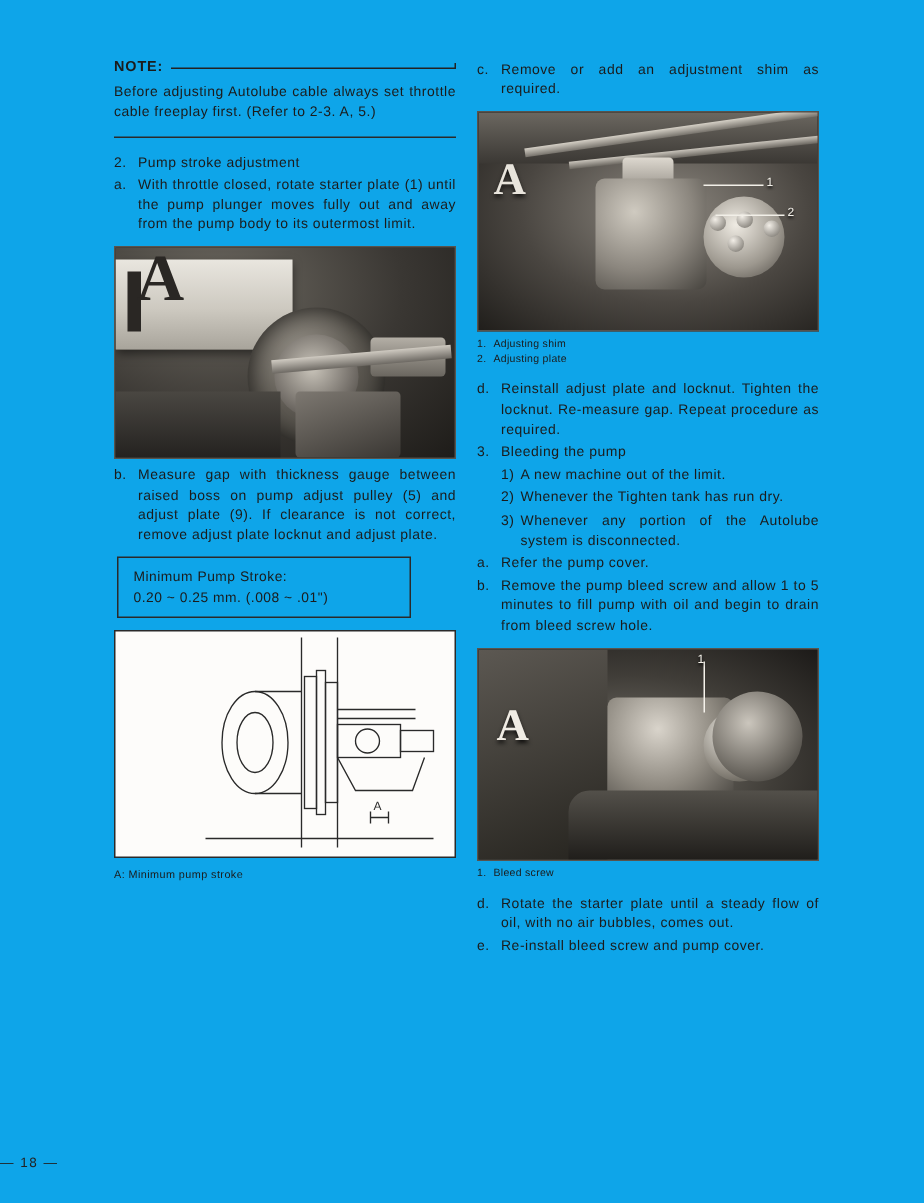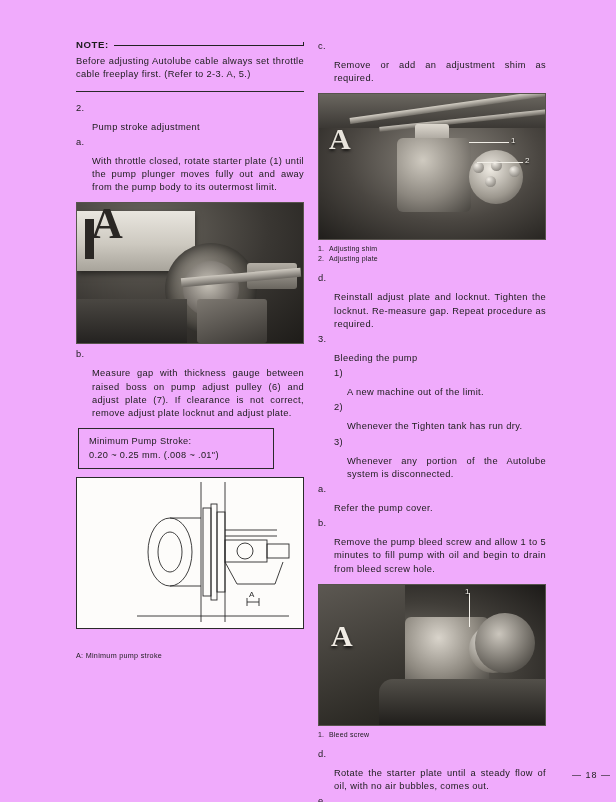--- a/index.html
+++ b/index.html
@@ -7,21 +7,21 @@
     padding: 0;
     background: #b9b9b9;
   }
   body {
     font-family: "Liberation Sans", sans-serif;
   }
   .page {
     position: relative;
     width: 616px;
     height: 802px;
-    background: #f0abfc;
+    background: #0ea5e9;
     overflow: hidden;
     box-sizing: border-box;
   }
   .page-inner {
     position: absolute;
     left: 0; top: 0;
     width: 616px;
     height: 802px;
   }
   .col {
@@ -79,21 +79,20 @@
     flex: 0 0 16px;
     text-align: left;
   }
   .item .num.narrow {
     width: 13px;
     flex: 0 0 13px;
   }
   .item .txt {
     flex: 1;
     text-align: justify;
-    margin-top: 19px;
   }
   .item .txt.jst {
     text-align: justify;
     text-justify: inter-word;
   }
   .indent1 { margin-left: 16px; }
 
   .photo {
     position: relative;
     background: #2f2c29;
@@ -125,29 +124,29 @@
     border: 1px solid #2a2a2a;
     margin-top: 6px;
     height: 150px;
     background: #fdfcfa;
     position: relative;
     overflow: hidden;
   }
   .figcap {
     font-size: 7.2px;
     letter-spacing: 0.3px;
-    margin-top: 20px;
+    margin-top: 4px;
   }
 
   .pagenum {
     position: absolute;
     bottom: 22px;
     left: 0;
     width: 611px;
-    text-align: right;
+    text-align: left;
     font-size: 9px;
     letter-spacing: 1px;
     color: #222;
   }
 
   
   .ph1 { height: 140px; }
   .ph1 .bgdark {
     position: absolute; inset: 0;
     background:
@@ -370,21 +369,21 @@
       <div class="pulley"></div>
       <div class="pulley2"></div>
       <div class="shaft"></div>
       <div class="rod"></div>
       <div class="blk1"></div>
       <div class="blk2"></div>
     </div>
 
     <div class="item">
       <span class="num">b.</span>
-      <span class="txt jst">Measure gap with thickness gauge between raised boss on pump adjust pulley (6) and adjust plate (7).  If clearance is not correct, remove adjust plate locknut and adjust plate.</span>
+      <span class="txt jst">Measure gap with thickness gauge between raised boss on pump adjust pulley (5) and adjust plate (9).  If clearance is not correct, remove adjust plate locknut and adjust plate.</span>
     </div>
 
     <div class="specbox">
       <div>Minimum Pump Stroke:</div>
       <div>0.20 ~ 0.25 mm.  (.008 ~ .01")</div>
     </div>
 
     <div class="figbox">
       <svg class="fig" width="226" height="148" viewBox="0 0 226 148">
         <g fill="none" stroke="#2a2a2a" stroke-width="0.9">

